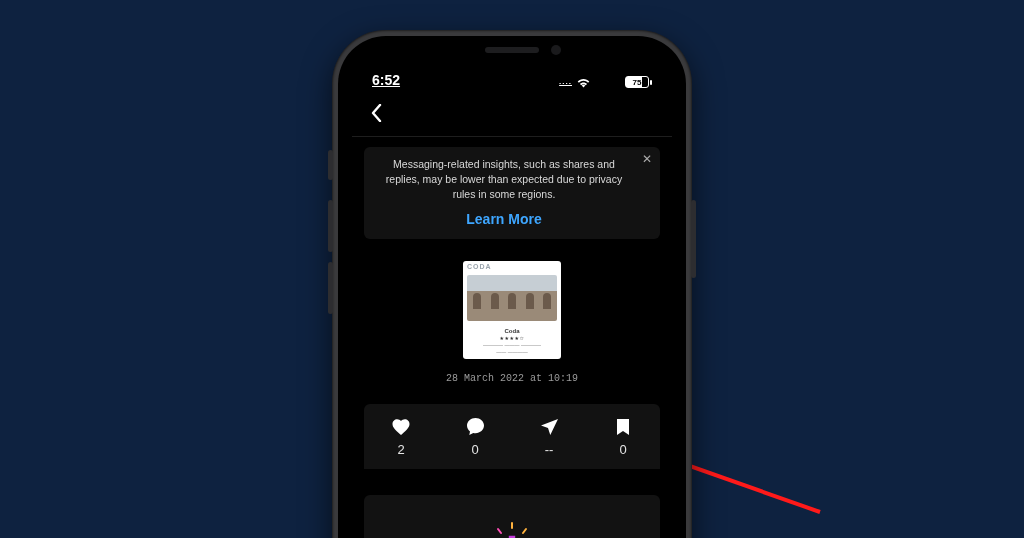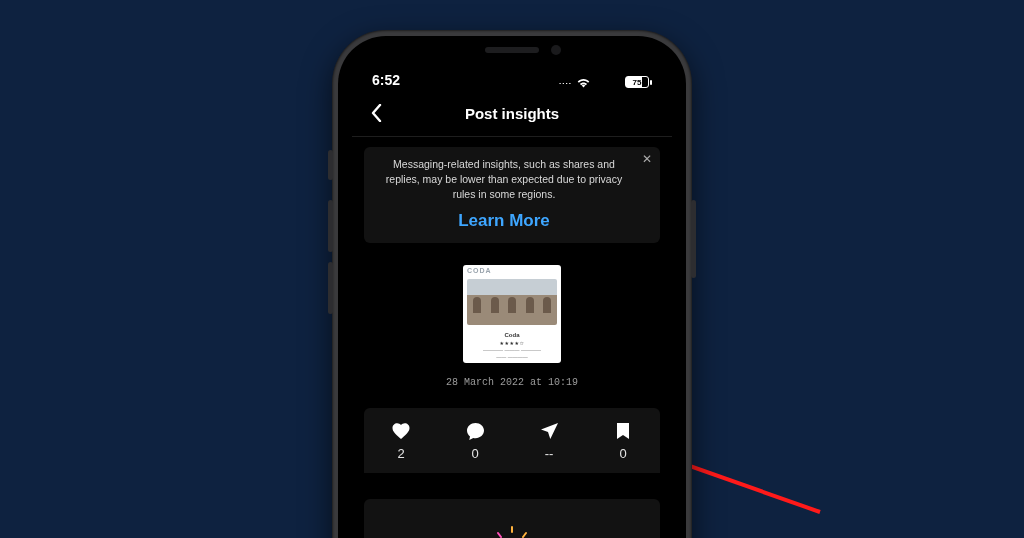--- a/index.html
+++ b/index.html
@@ -78,20 +78,21 @@
   
   .status-bar {
     position: relative;
     height: 38px;
     padding: 0 20px;
     display: flex;
     align-items: flex-end;
     justify-content: space-between;
     font-size: 14px;
     font-weight: 600;
+    text-decoration: underline;
   }
   .status-right { display: flex; align-items: center; gap: 4px; }
   .sig-dots { font-size: 8px; letter-spacing: 1px; line-height: 8px; }
   .wifi svg, .battery svg { display: block; }
   .battery {
     display: flex; align-items: center; gap: 1px; padding-left: 30px;
   }
   .battery-body {
     width: 24px; height: 12px;
     border: 1px solid #fff;
@@ -132,21 +133,21 @@
     border-radius: 6px;
     position: relative;
     text-align: center;
     font-size: 10.5px;
     line-height: 1.45;
     color: #d9d9d9;
   }
   .banner .learnmore {
     display: block;
     margin-top: 6px;
-    font-size: 17px;
+    font-size: 14px;
     font-weight: 600;
     color: #3ea6ff;
   }
   .banner .close {
     position: absolute;
     right: 8px; top: 6px;
     color: #aaa;
     font-size: 12px;
     line-height: 1;
   }
@@ -272,21 +273,20 @@
           </span>
         </span>
       </div>
 
       <div class="nav">
         <span class="back">
           <svg width="11" height="18" viewBox="0 0 11 18">
               <path d="M9 1 2 9l7 8" stroke="#fff" stroke-width="2.4" fill="none" stroke-linecap="round" stroke-linejoin="round"></path>
             </svg>
         </span>
-        <span class="nav-title">Post insights</span>
       </div>
       <div class="divider"></div>
 
       <div class="banner">
         <span class="close">✕</span>
         <span>Messaging-related insights, such as shares and replies, may be lower than expected due to privacy rules in some regions.</span>
         <a class="learnmore">Learn More</a>
       </div>
 
       <div class="thumb-wrap">

